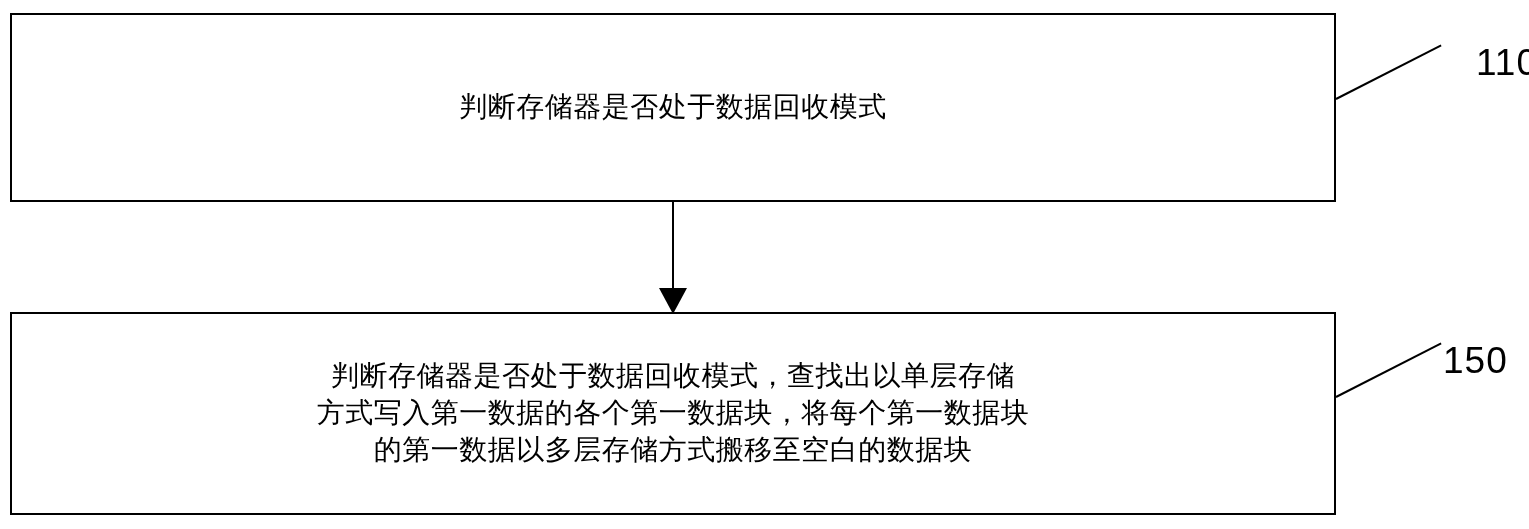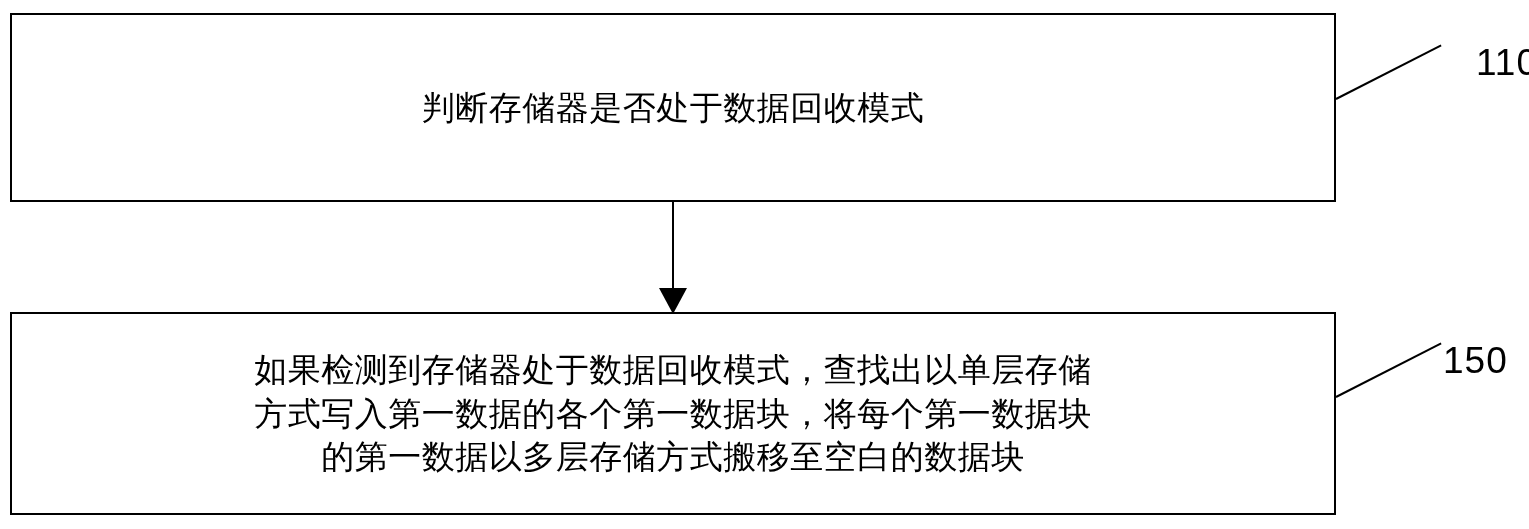--- a/index.html
+++ b/index.html
@@ -21,21 +21,21 @@
     position: absolute;
     box-sizing: border-box;
     border: 2px solid #000000;
     background: #ffffff;
     display: flex;
     align-items: center;
     justify-content: center;
     text-align: center;
   }
   .flow-box .box-text {
-    font-size: 33px;
+    font-size: 28px;
     line-height: 1.32;
     color: #000000;
     letter-spacing: 0.5px;
     padding: 0 24px;
     white-space: pre-line;
   }
   #box-110 {
     left: 10px;
     top: 13px;
     width: 1326px;
@@ -104,21 +104,21 @@
 <div id="canvas">
 
   <div class="flow-box" id="box-110">
     <span class="box-text">判断存储器是否处于数据回收模式</span>
   </div>
 
   <div id="arrow-line"></div>
   <div id="arrow-head"></div>
 
   <div class="flow-box" id="box-120">
-    <span class="box-text">如果检测到存储器处于数据回收模式，查找出以单层存储
+    <span class="box-text">判断存储器是否处于数据回收模式，查找出以单层存储
 方式写入第一数据的各个第一数据块，将每个第一数据块
 的第一数据以多层存储方式搬移至空白的数据块</span>
   </div>
 
   <div class="leader" id="leader-110"></div>
   <div class="ref-label" id="ref-110">110</div>
 
   <div class="leader" id="leader-120"></div>
   <div class="ref-label" id="ref-120">150</div>
 

